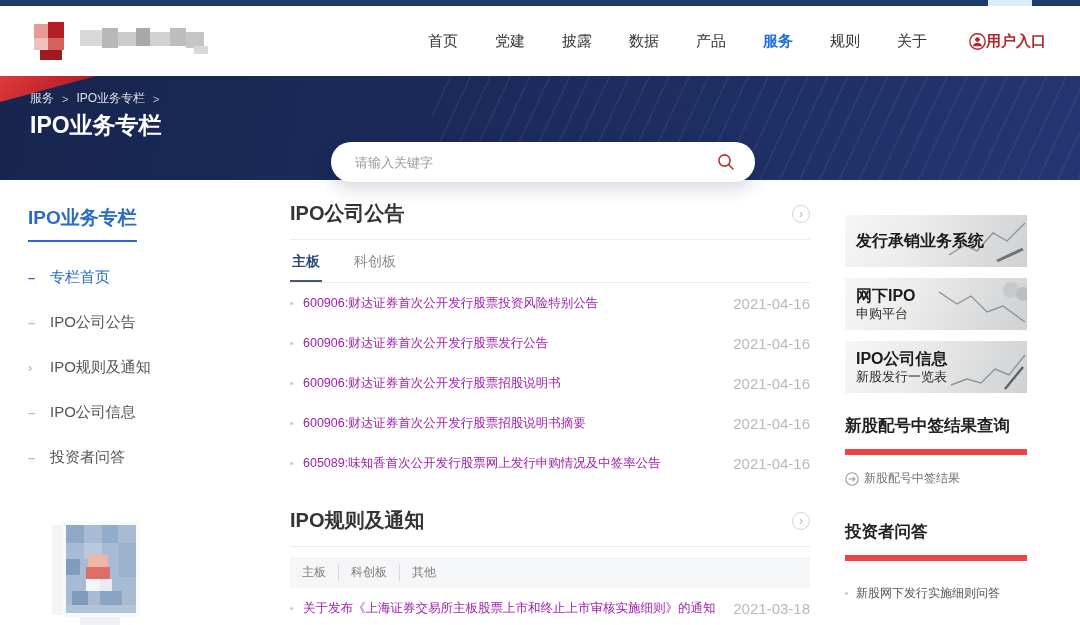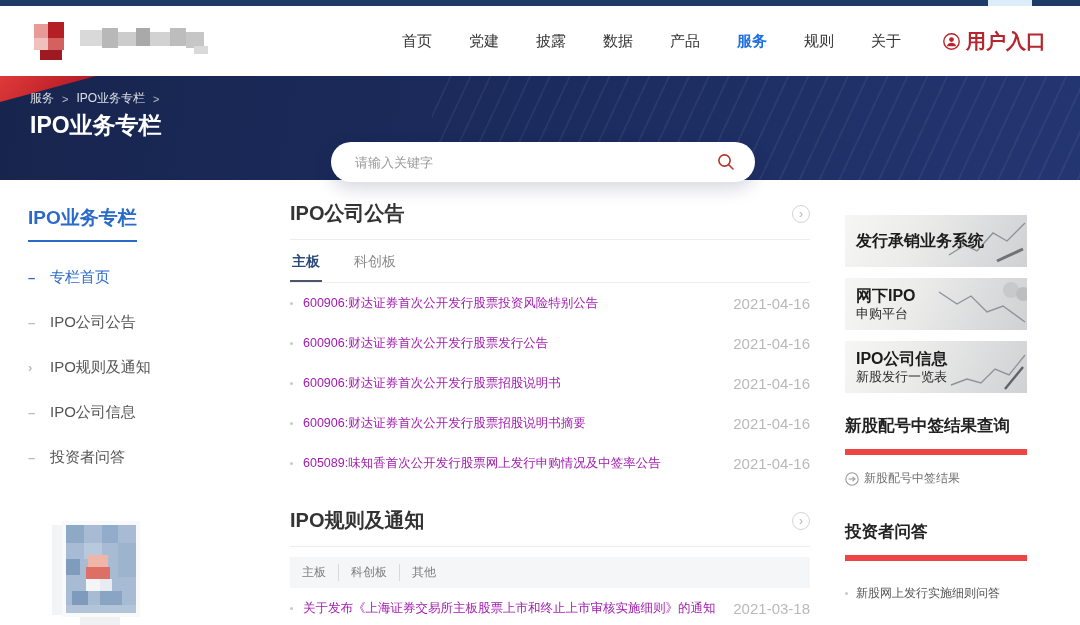--- a/index.html
+++ b/index.html
@@ -11,22 +11,22 @@
   .topbar { position:absolute; top:0; left:0; width:1080px; height:6px; background:#1e3c68; }
   .topbar-notch { position:absolute; top:0; left:988px; width:44px; height:6px; background:#dcedfa; }
 
   
   .header { position:absolute; top:6px; left:0; width:1080px; height:70px; background:#fff;
     display:flex; align-items:center; padding:0 34px 0 28px; }
   .logo { display:block; }
   .nav { margin-left:auto; display:flex; align-items:center; gap:37px; }
   .nav a { text-decoration:none; font-size:15px; color:#333; cursor:pointer; }
   .nav a.active { color:#1e6fe0; font-weight:bold; }
-  .user-entry { display:flex; align-items:center; gap:6px; margin-left:42px;
-    color:#b5262e; font-size:20px; font-weight:bold; cursor:pointer; }
+  .user-entry { display:flex; align-items:center; margin-left:42px;
+    color:#b5262e; font-size:15px; font-weight:bold; cursor:pointer; }
 
   
   .banner { position:absolute; top:76px; left:0; width:1080px; height:104px;
     background:linear-gradient(100deg,#17254e 0%,#1c2c5f 55%,#243672 100%); overflow:hidden; }
   .banner::after { content:""; position:absolute; right:0; top:0; width:60%; height:100%;
     background:repeating-linear-gradient(115deg, transparent 0 16px, rgba(255,255,255,0.05) 16px 18px); }
   .banner-wedge { position:absolute; top:0; left:0; width:96px; height:26px;
     background:linear-gradient(135deg,#e03a3a,#a81220);
     clip-path:polygon(0 0,100% 0,0 100%); }
   .breadcrumb { position:absolute; top:14px; left:30px; display:flex; align-items:center; gap:8px;
@@ -311,23 +311,19 @@
         </svg>
         <span>新股配号中签结果</span>
       </div>
     </div>
 
     <div class="qa">
       <div class="aside-sec-title">投资者问答</div>
       <ul>
         <li>
           <span class="dot"></span>
-          <span>新股网上发行实施细则问答</span>
-        </li>
-        <li>
-          <span class="dot"></span>
           <span>新股网下发行实施细则问答</span>
         </li>
       </ul>
     </div>
   </div>
 
 </div>
 
 </body></html>

